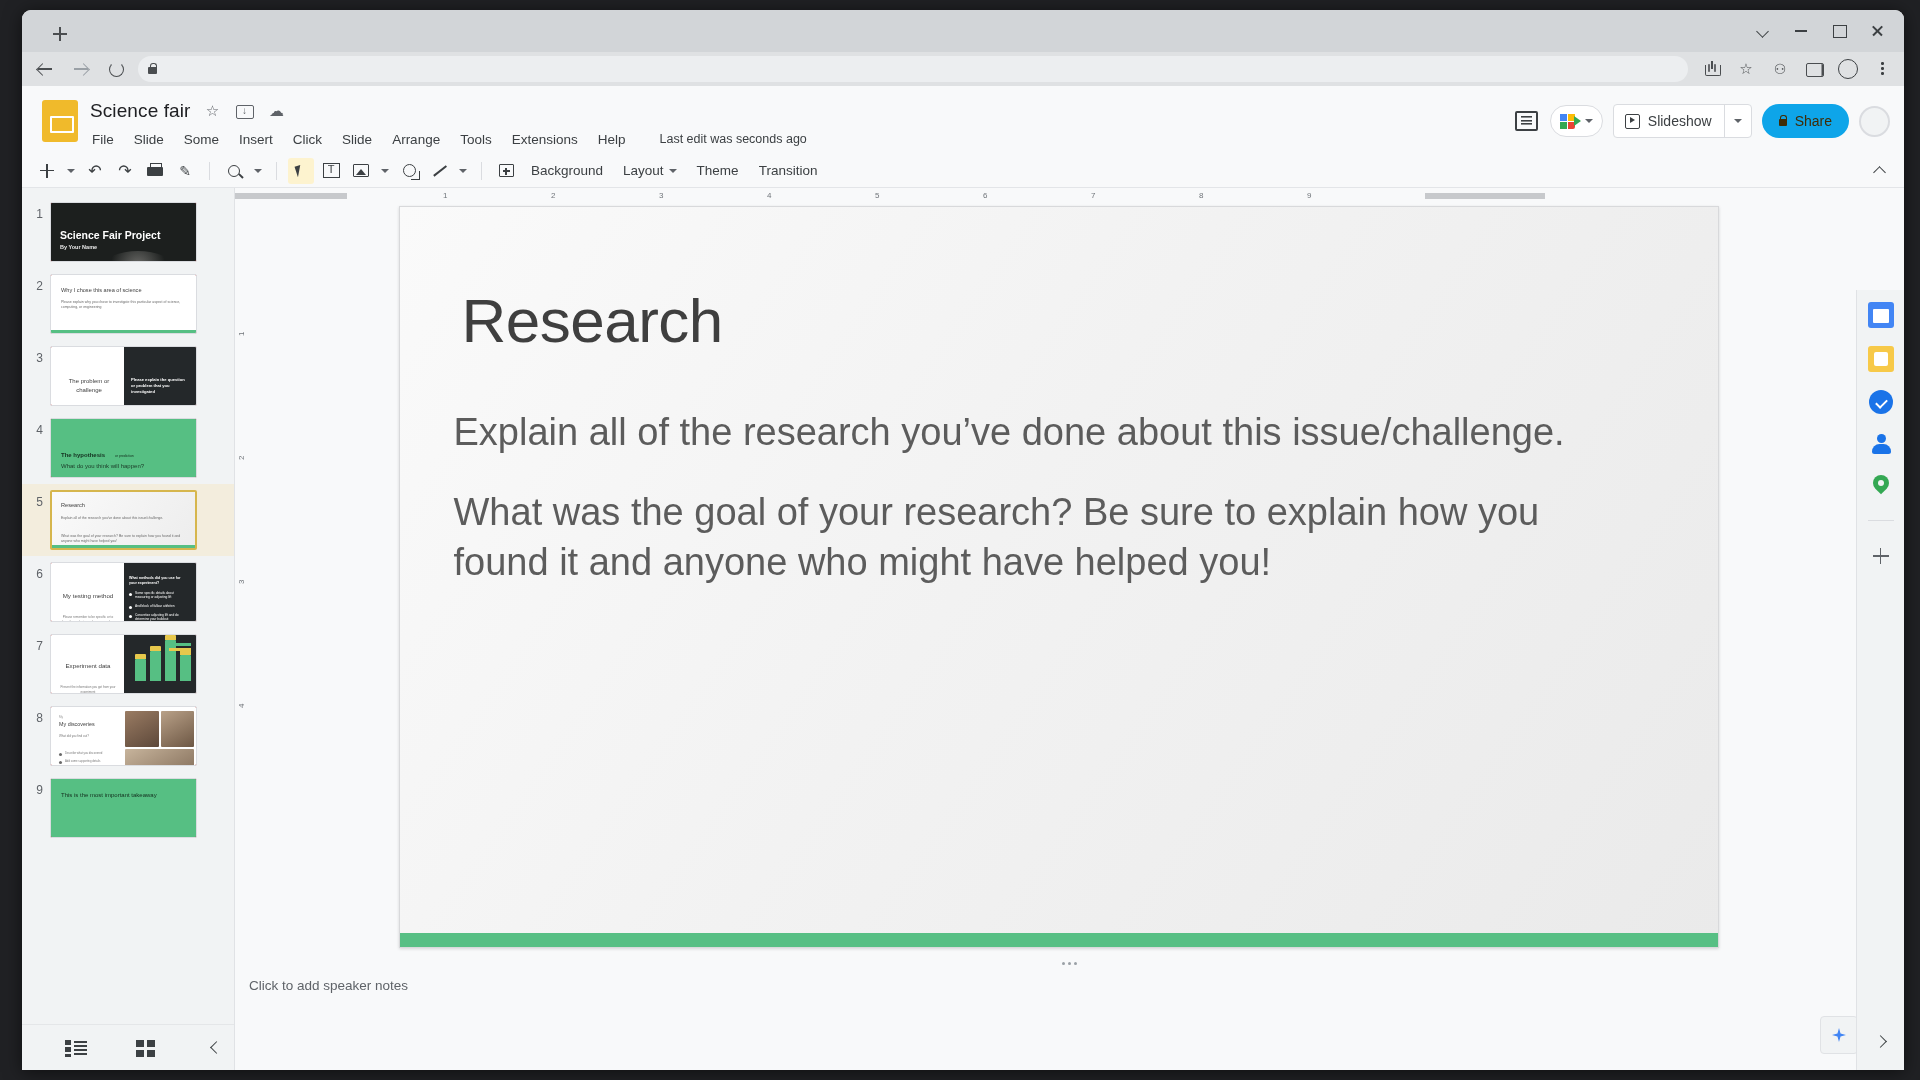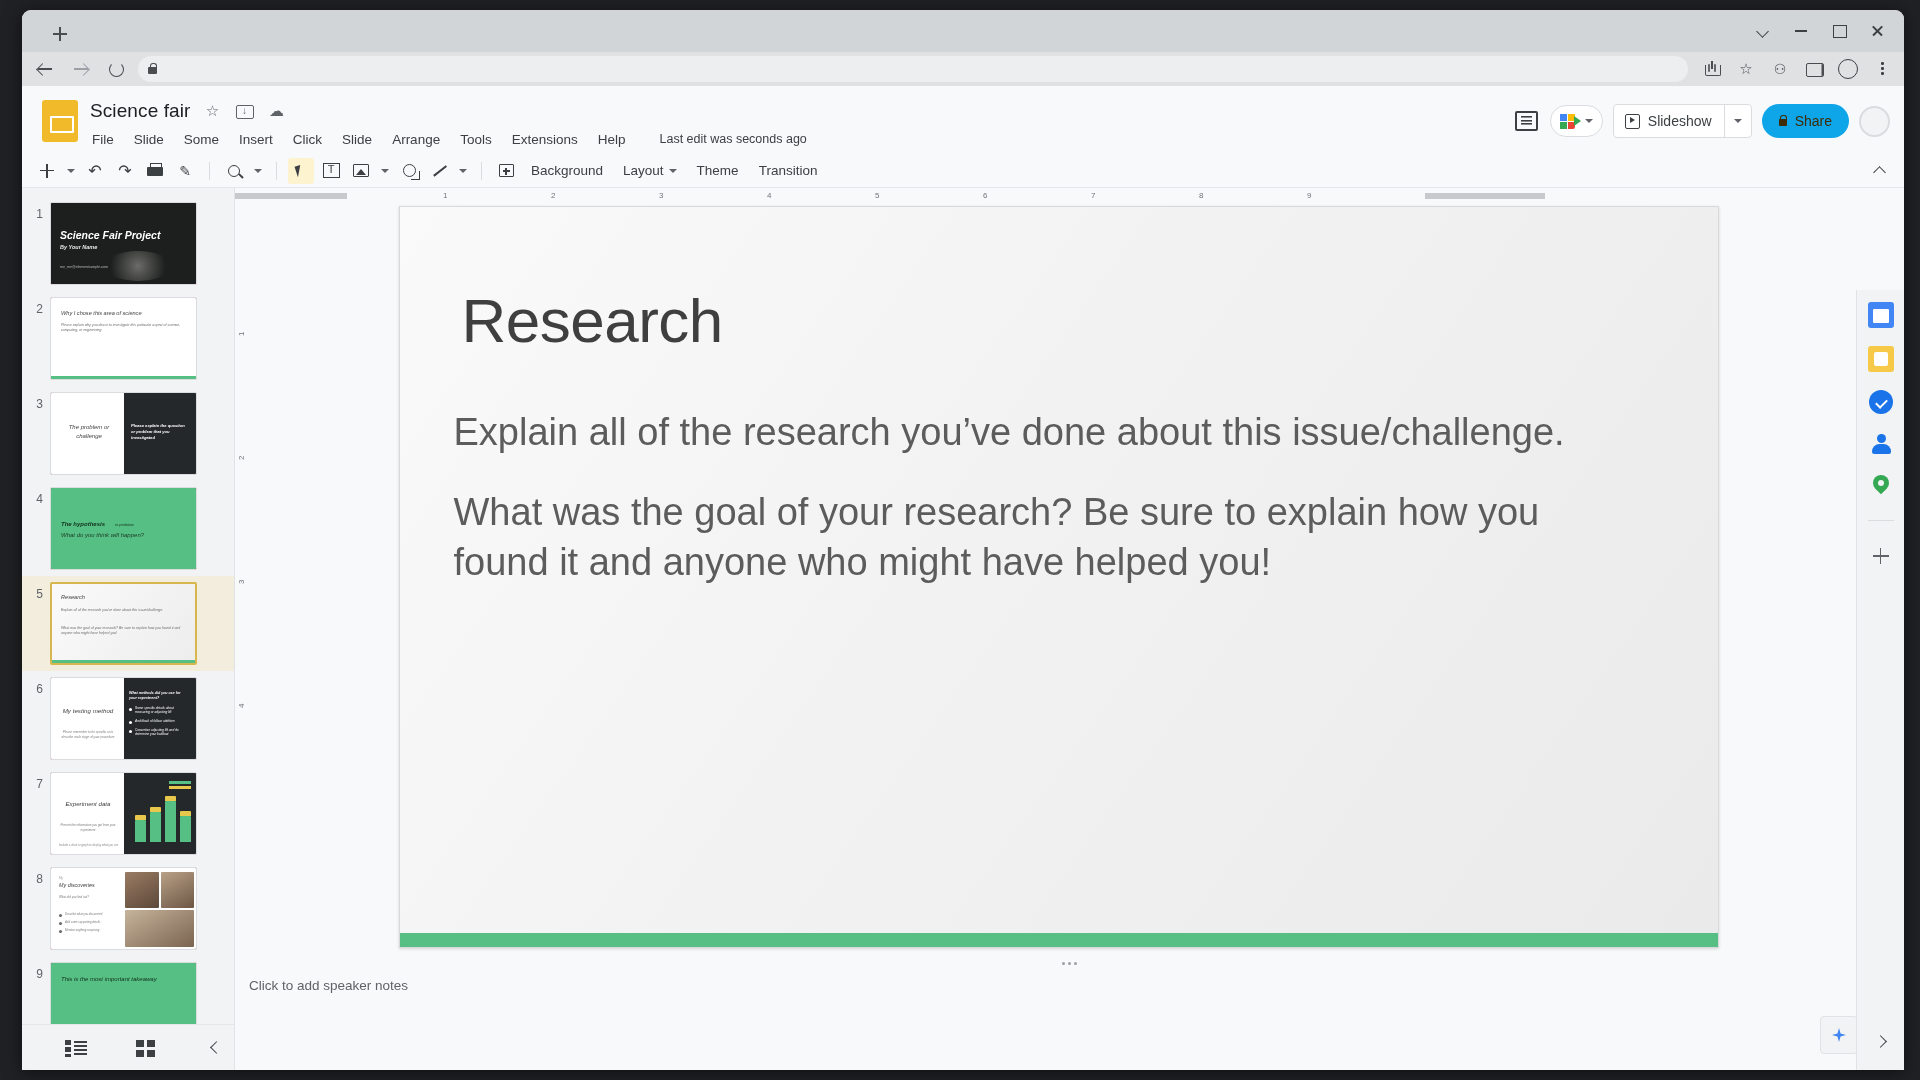--- a/index.html
+++ b/index.html
@@ -265,22 +265,22 @@
   .workspace { position: absolute; left: 0; right: 0; top: 102px; bottom: 0; display: flex; }
   .filmstrip {
     width: 213px; background: #f1f3f4; position: relative; overflow: hidden;
     border-right: 1px solid #e0e2e5;
   }
   .fs-scroll { position: absolute; left: 0; top: 0; right: 0; bottom: 46px; overflow: hidden; padding-top: 8px; }
   .thumbrow { display: flex; align-items: flex-start; gap: 7px; padding: 6px 9px 6px 4px; }
   .thumbrow.active { background: #f3eddd; }
   .thumbnum { width: 17px; text-align: right; font-size: 12px; color: #5f6368; padding-top: 5px; flex: 0 0 17px; }
   .thumb {
-    width: 147px; height: 83px; background: #b91c1c; border: 1px solid #dadce0; border-radius: 2px;
-    position: relative; overflow: hidden; flex: 0 0 147px; font-style: italic;
+    width: 147px; height: 60px; background: #b91c1c; border: 1px solid #dadce0; border-radius: 2px;
+    position: relative; overflow: hidden; flex: 0 0 147px;
   }
   .thumbrow.active .thumb { border: 2px solid #d6b64d; }
   .fs-bottom {
     position: absolute; left: 0; right: 0; bottom: 0; height: 46px;
     display: flex; align-items: center; gap: 46px; padding-left: 42px;
     background: #f1f3f4; border-top: 1px solid #e4e6e8;
   }
   .fsb-ic { width: 24px; height: 24px; position: relative; }
   .ic-listview {
     background:

